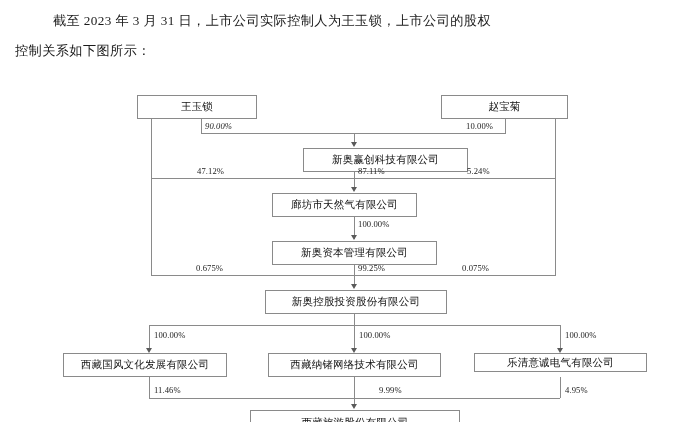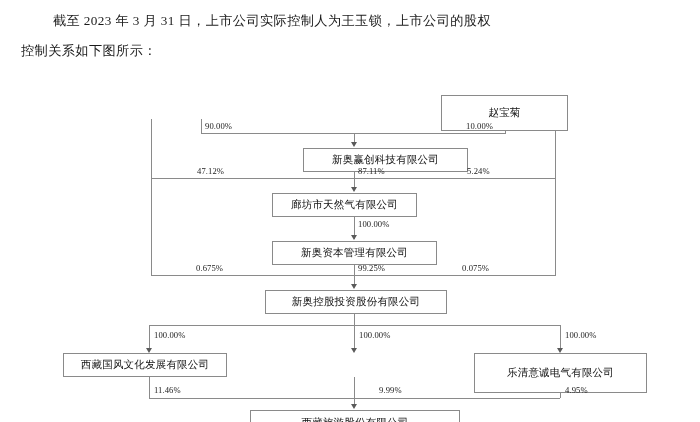--- a/index.html
+++ b/index.html
@@ -16,21 +16,21 @@
   
   .para{
     position:absolute;
     font-size:13.2px;
     line-height:30px;
     letter-spacing:0.4px;
     color:#1a1a1a;
     white-space:nowrap;
   }
   .para.l1{left:53px;top:6px;text-indent:0;}
-  .para.l2{left:21px;top:36px;text-align:right;}
+  .para.l2{left:15px;top:36px;text-align:right;}
 
   
   #diagram{position:absolute;left:0;top:80px;width:700px;height:342px;}
 
   
   .node{
     position:absolute;
     box-sizing:border-box;
     border:1px solid #8a8a8a;
     background:#ffffff;
@@ -72,34 +72,35 @@
 </head>
 <body>
 
 <div id="page">
 
   <div class="para l1">截至 2023 年 3 月 31 日，上市公司实际控制人为王玉锁，上市公司的股权</div>
   <div class="para l2">控制关系如下图所示：</div>
 
   <div id="diagram">
 
+    <div class="node" style="left:137px;top:15px;width:120px;height:24px;">王玉锁</div>
 
-    <div class="node" style="left:441px;top:15px;width:127px;height:36px;">赵宝菊</div>
+    <div class="node" style="left:441px;top:15px;width:127px;height:24px;">赵宝菊</div>
 
     <div class="vline" style="left:151px;top:39px;height:156px;"></div>
     <div class="vline" style="left:555px;top:39px;height:156px;"></div>
 
     <div class="vline" style="left:201px;top:39px;height:14px;"></div>
     <div class="vline" style="left:505px;top:39px;height:14px;"></div>
 
     <div class="hline" style="left:201px;top:53px;width:305px;"></div>
     <div class="vline" style="left:354px;top:53px;height:10px;"></div>
     <div class="arrow" style="left:351px;top:62px;"></div>
 
-    <div class="pct" style="left:205px;top:41px;">90.00%</div>
+    <div class="pct" style="left:205px;top:41px;font-style:italic;">90.00%</div>
     <div class="pct" style="left:466px;top:41px;">10.00%</div>
 
     <div class="node" style="left:272px;top:68px;width:165px;height:24px;margin-left:31px;">新奥赢创科技有限公司</div>
 
     <div class="vline" style="left:354px;top:92px;height:6px;"></div>
 
     <div class="hline" style="left:151px;top:98px;width:405px;"></div>
     <div class="vline" style="left:354px;top:98px;height:10px;"></div>
     <div class="arrow" style="left:351px;top:107px;"></div>
 
@@ -138,22 +139,23 @@
 
     <div class="vline" style="left:560px;top:245px;height:25px;"></div>
     <div class="arrow" style="left:557px;top:268px;"></div>
 
     <div class="pct" style="left:154px;top:250px;">100.00%</div>
     <div class="pct" style="left:359px;top:250px;">100.00%</div>
     <div class="pct" style="left:565px;top:250px;">100.00%</div>
 
     <div class="node" style="left:63px;top:273px;width:164px;height:24px;">西藏国风文化发展有限公司</div>
 
+    <div class="node" style="left:268px;top:273px;width:173px;height:24px;">西藏纳锗网络技术有限公司</div>
 
-    <div class="node" style="left:474px;top:273px;width:173px;height:40px;">乐清意诚电气有限公司</div>
+    <div class="node" style="left:474px;top:273px;width:173px;height:19px;">乐清意诚电气有限公司</div>
 
     <div class="vline" style="left:149px;top:297px;height:21px;"></div>
     <div class="vline" style="left:354px;top:297px;height:21px;"></div>
     <div class="vline" style="left:560px;top:297px;height:21px;"></div>
 
     <div class="hline" style="left:149px;top:318px;width:411px;"></div>
     <div class="vline" style="left:354px;top:318px;height:8px;"></div>
     <div class="arrow" style="left:351px;top:324px;"></div>
 
     <div class="pct" style="left:154px;top:305px;">11.46%</div>

